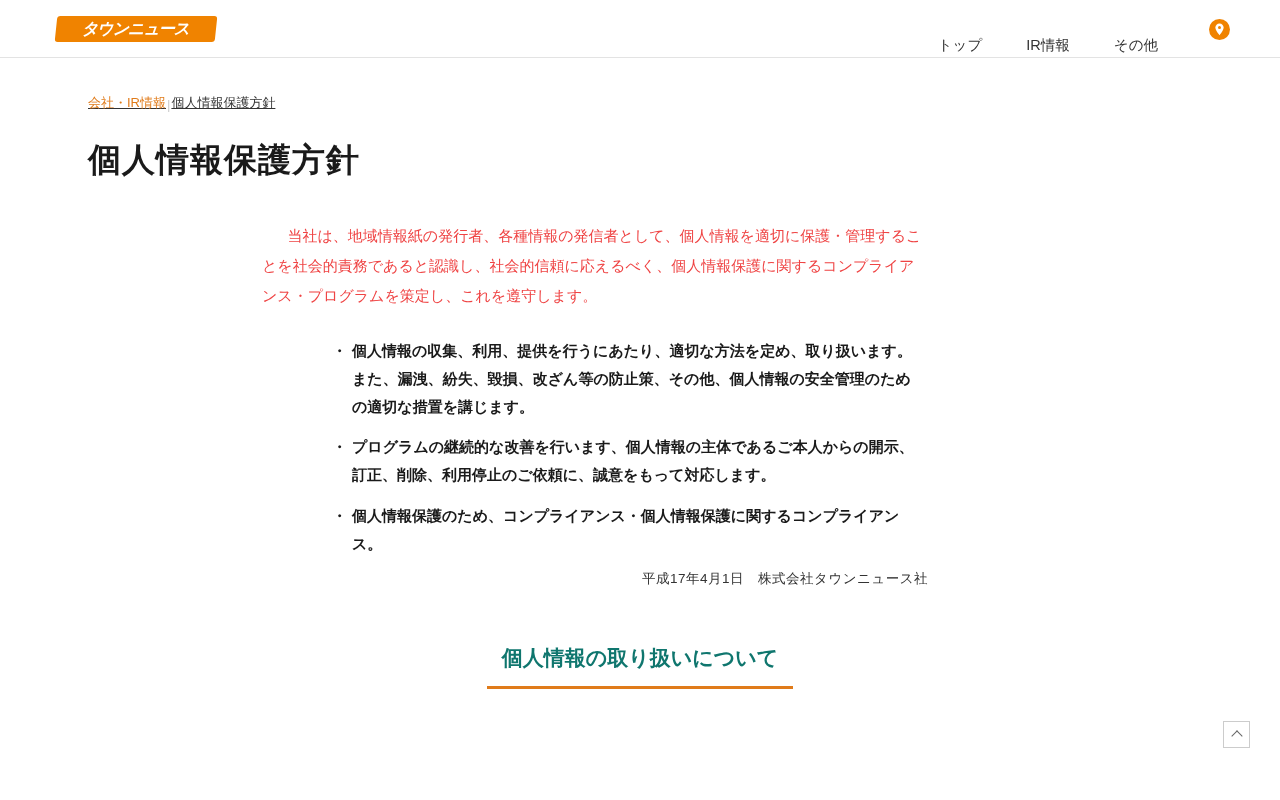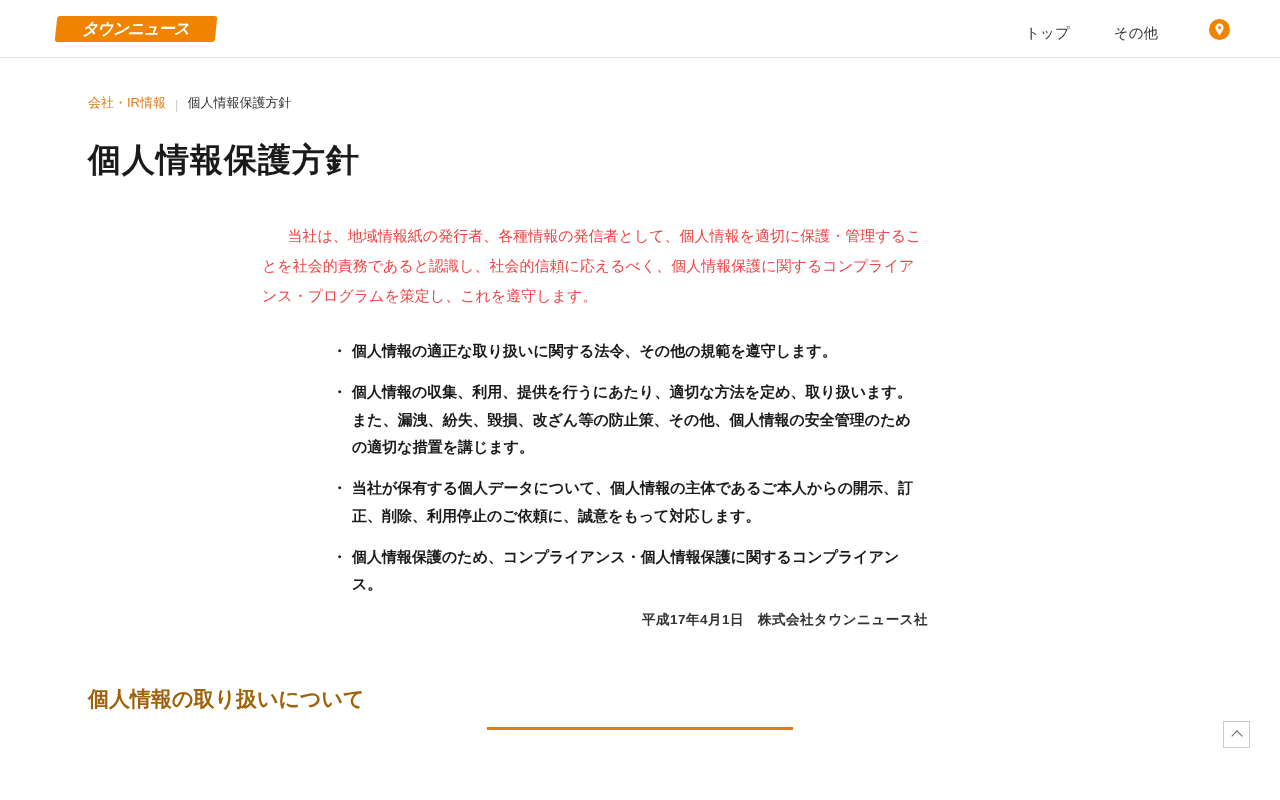--- a/index.html
+++ b/index.html
@@ -39,21 +39,21 @@
     font-style: italic;
     transform: skewX(-6deg);
     overflow: hidden;
     white-space: nowrap;
   }
   .logo span { transform: skewX(6deg); }
 
   .nav {
     position: absolute;
     right: 100px;
-    top: 4px;
+    top: 16px;
     height: 58px;
     display: flex;
     align-items: center;
     gap: 0px;
   }
   .nav-item {
     font-size: 14.5px;
     color: #333333;
     padding: 0 22px;
     line-height: 58px;
@@ -85,21 +85,22 @@
     padding-left: 88px;
     padding-right: 88px;
   }
 
   .breadcrumb {
     padding-top: 36px;
     font-size: 13px;
     color: #333333;
     display: flex;
     align-items: flex-end;
-    gap: 9px;
+    gap: 1px;
+    text-decoration: underline;
   }
   .breadcrumb .bc-link {
     color: #e07b1a;
     cursor: pointer;
   }
   .breadcrumb .bc-sep { color: #cccccc; }
   .breadcrumb .bc-current { color: #333333; }
 
   .page-title {
     margin: 26px 0 0 0;
@@ -141,28 +142,28 @@
     color: #1a1a1a;
     font-weight: bold;
   }
 
   .signature {
     padding-right: 264px;
     text-align: right;
     font-size: 13.5px;
     color: #333333;
     letter-spacing: 0.5px;
-    font-weight: bold;
   }
 
   .section-heading {
     margin-top: 56px;
+    text-align: center;
     font-size: 21px;
     font-weight: bold;
-    color: #a16207;
+    color: #0f766e;
   }
   .section-heading .rule {
     display: block;
     width: 306px;
     height: 3px;
     background: #e07b1a;
     margin: 14px auto 0 auto;
   }
 
   
@@ -190,20 +191,21 @@
 </head>
 <body>
 
 <div class="header">
   <div class="logo">
     <span>タウンニュース</span>
   </div>
 
   <nav class="nav">
     <div class="nav-item">トップ</div>
+    <div class="nav-item">IR情報</div>
     <div class="nav-item">その他</div>
   </nav>
 
   <div class="pin-btn">
     <svg width="11" height="13" viewBox="0 0 11 13">
       <path d="M5.5 0.6C3.2 0.6 1.4 2.4 1.4 4.6c0 3 4.1 7.6 4.1 7.6s4.1-4.6 4.1-7.6C9.6 2.4 7.8 0.6 5.5 0.6z" fill="#ffffff"></path>
       <circle cx="5.5" cy="4.6" r="1.5" fill="#f08300"></circle>
     </svg>
   </div>
 </div>
@@ -215,23 +217,22 @@
       <span class="bc-link">会社・IR情報</span>
       <span class="bc-sep">|</span>
       <span class="bc-current">個人情報保護方針</span>
     </div>
 
     <h1 class="page-title">個人情報保護方針</h1>
 
     <p class="lead">当社は、地域情報紙の発行者、各種情報の発信者として、個人情報を適切に保護・管理することを社会的責務であると認識し、社会的信頼に応えるべく、個人情報保護に関するコンプライアンス・プログラムを策定し、これを遵守します。</p>
 
     <ul class="policy-list">
-      <li>個人情報の適正な取り扱いに関する法令、その他の規範を遵守します。</li>
       <li>個人情報の収集、利用、提供を行うにあたり、適切な方法を定め、取り扱います。また、漏洩、紛失、毀損、改ざん等の防止策、その他、個人情報の安全管理のための適切な措置を講じます。</li>
-      <li>当社が保有する個人データについて、個人情報の主体であるご本人からの開示、訂正、削除、利用停止のご依頼に、誠意をもって対応します。</li>
+      <li>プログラムの継続的な改善を行います、個人情報の主体であるご本人からの開示、訂正、削除、利用停止のご依頼に、誠意をもって対応します。</li>
       <li>個人情報保護のため、コンプライアンス・個人情報保護に関するコンプライアンス。</li>
     </ul>
 
     <div class="signature">平成17年4月1日　株式会社タウンニュース社</div>
 
     <div class="section-heading">
       <span>個人情報の取り扱いについて</span>
       <span class="rule"></span>
     </div>
 

